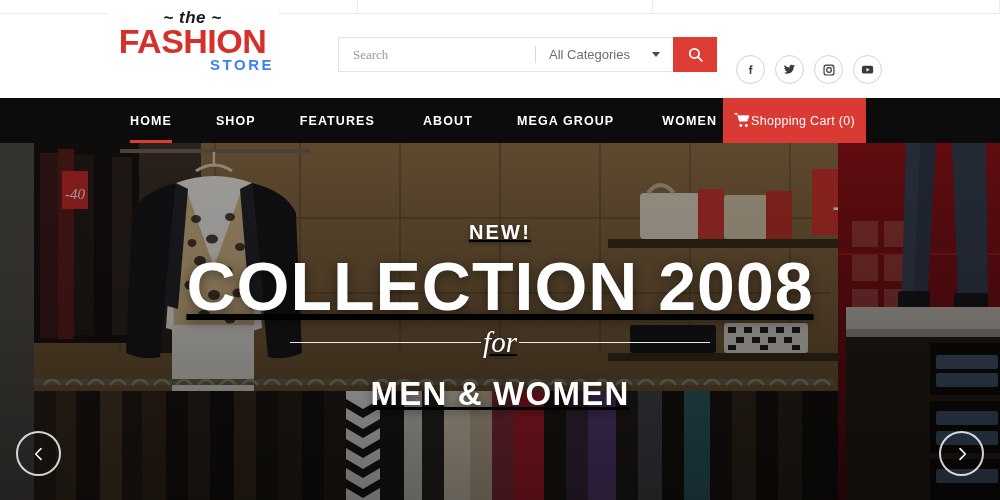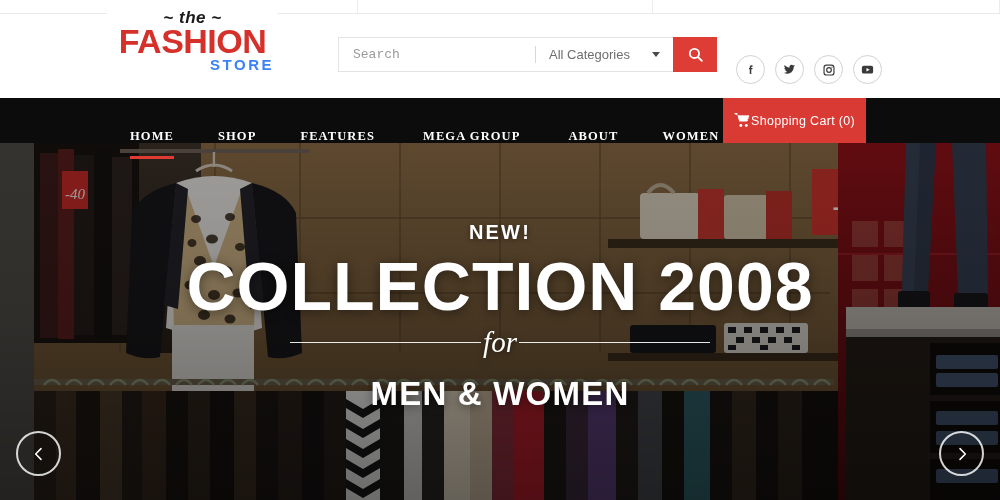--- a/index.html
+++ b/index.html
@@ -57,21 +57,21 @@
     align-self:flex-end; margin-right:4px; margin-top:-1px;text-align:right;
   }
 
   
   .searchbar{
     position:absolute; left:338px; top:22px; width:379px; height:35px;
     border:1px solid #e3e3e3; background:#fff; display:flex; align-items:stretch;
   }
   .search-input{
     flex:0 0 196px; border:none; outline:none; background:transparent;
-    font-family:Liberation Mono, monospace; font-size:13px; color:#555;
+    font-family:Liberation Serif, serif; font-size:13px; color:#555;
     padding-left:14px;
   }
   .search-input::placeholder{ color:#9a9a9a; }
   .search-div{ width:1px; background:#d7d7d7; margin:8px 0; }
   .cat-select{
     flex:1; display:flex; align-items:center; justify-content:center;
     gap:22px; font-size:13px; color:#6e6e6e; cursor:pointer; position:relative;
   }
   .caret{
     width:0;height:0;border-left:4.5px solid transparent;border-right:4.5px solid transparent;
@@ -90,22 +90,22 @@
     display:flex;align-items:center;justify-content:center;cursor:pointer;background:#fff;
   }
   .soc svg{ display:block; }
 
   
   .nav{
     position:absolute; top:98px; left:0; width:1000px; height:45px;
     background:#0c0c0c; z-index:30;
   }
   .nav-items{
-    position:absolute; left:130px; top:16px; height:45px;
-    display:flex; align-items:center;font-family:Liberation Serif, serif;
+    position:absolute; left:130px; top:0; height:45px;
+    display:flex; align-items:center;
   }
   .nav-item{
     position:relative; height:45px; display:flex; align-items:center;
     color:#ffffff; font-size:12.5px; font-weight:bold; letter-spacing:1.1px;
     cursor:pointer; margin-right:44px; white-space:nowrap;
   }
   .nav-item.wide{ margin-right:48px; }
   .nav-item .underline{
     position:absolute; left:0; right:0; bottom:0; height:3px; background:#e03b32;
   }
@@ -121,21 +121,21 @@
     position:absolute; top:143px; left:0; width:1000px; height:357px;
     overflow:hidden; background:#1b1510;
   }
   .hero-img{ position:absolute; inset:0; }
   .hero-shade{
     position:absolute; inset:0;
     background:linear-gradient(180deg, rgba(0,0,0,.32) 0%, rgba(0,0,0,.38) 45%, rgba(0,0,0,.55) 100%);
   }
   .hero-content{
     position:absolute; inset:0; display:flex; flex-direction:column;
-    align-items:center; justify-content:flex-start; padding-top:78px; z-index:5;
+    align-items:center; justify-content:flex-start; padding-top:78px; z-index:5;text-decoration:underline;
   }
   .h-new{
     color:#fff; font-size:20px; font-weight:bold; letter-spacing:2.2px;
     text-shadow:0 1px 5px rgba(0,0,0,.5);
   }
   .h-main{
     color:#fff; font-size:68px; font-weight:bold; letter-spacing:1px;
     line-height:72px; margin-top:6px; text-shadow:0 2px 12px rgba(0,0,0,.45);
     white-space:nowrap;
   }
@@ -223,25 +223,25 @@
       <div class="nav-item">
         <span>HOME</span>
         <span class="underline"></span>
       </div>
       <div class="nav-item">
         <span>SHOP</span>
       </div>
       <div class="nav-item wide">
         <span>FEATURES</span>
       </div>
+      <div class="nav-item">
+        <span>ABOUT</span>
+      </div>
       <div class="nav-item wide">
         <span>MEGA GROUP</span>
-      </div>
-      <div class="nav-item">
-        <span>ABOUT</span>
       </div>
       <div class="nav-item">
         <span>WOMEN</span>
       </div>
       <div class="nav-item">
         <span>CONTACT</span>
       </div>
     </div>
   </div>
 

